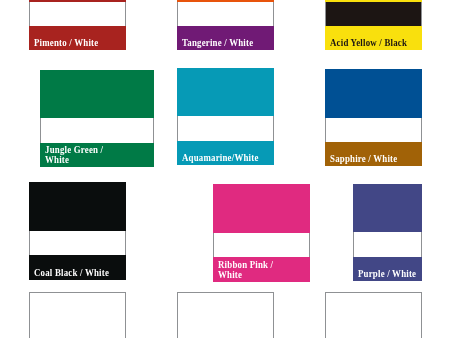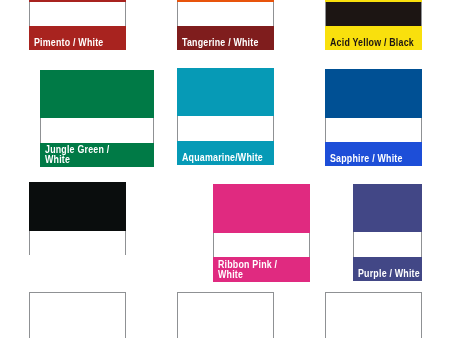--- a/index.html
+++ b/index.html
@@ -5,21 +5,21 @@
   html,body{margin:0;padding:0;overflow:hidden;}
   body{width:450px;height:338px;background:#ffffff;
        font-family:"Liberation Sans",sans-serif;}
   #sheet{position:relative;width:450px;height:338px;background:#ffffff;overflow:hidden;}
 
   
   .swatch{position:absolute;box-sizing:border-box;}
   .band-top{width:100%;}
   .band-mid{width:100%;box-sizing:border-box;
             border-left:1px solid #8f9194;border-right:1px solid #8f9194;}
-  .band-lbl{width:100%;position:relative;overflow:hidden;}
+  .band-lbl{width:100%;position:relative;overflow:hidden;font-family:Liberation Serif, serif;}
   .lbl-txt{position:absolute;left:4.6px;bottom:2.3px;
            font-size:11px;font-weight:bold;line-height:9.6px;
            white-space:pre;letter-spacing:0.25px;
            transform:scaleX(0.805);transform-origin:left bottom;}
 
   
   .empty-box{position:absolute;box-sizing:border-box;border:1px solid #8f9194;background:#ffffff;}
 </style>
 </head>
 <body>
@@ -28,21 +28,21 @@
     <div class="swatch" style="left: 29.3px; top: -45.7px; width: 96.4px; height: 96px;">
       <div class="band-top" style="background:#a8231f;height:48px"></div>
       <div class="band-mid" style="background:#ffffff;border-color:#8f9194;height:24px"></div>
       <div class="band-lbl" style="background:#a8231f;height:24px">
         <span class="lbl-txt" style="color:#ffffff">Pimento / White</span>
       </div>
     </div>
     <div class="swatch" style="left: 177.3px; top: -46px; width: 96.4px; height: 96px;">
       <div class="band-top" style="background:#e8540c;height:48px"></div>
       <div class="band-mid" style="background:#ffffff;border-color:#8f9194;height:24px"></div>
-      <div class="band-lbl" style="background:#7f1d1d;height:24px">
+      <div class="band-lbl" style="background:#701a75;height:24px">
         <span class="lbl-txt" style="color:#ffffff">Tangerine / White</span>
       </div>
     </div>
     <div class="swatch" style="left: 325.3px; top: -46px; width: 96.4px; height: 96px;">
       <div class="band-top" style="background:#f9e00d;height:48px"></div>
       <div class="band-mid" style="background:#1c1513;border-color:#8f9194;height:24px"></div>
       <div class="band-lbl" style="background:#f9e00d;height:24px">
         <span class="lbl-txt" style="color:#1c1513">Acid Yellow / Black</span>
       </div>
     </div>
@@ -57,27 +57,30 @@
     <div class="swatch" style="left: 177.3px; top: 68.2px; width: 96.4px; height: 96.5px; border-radius: 18px;">
       <div class="band-top" style="background:#069ab6;height:48.25px"></div>
       <div class="band-mid" style="background:#ffffff;border-color:#8f9194;height:24.125px"></div>
       <div class="band-lbl" style="background:#069ab6;height:24.125px">
         <span class="lbl-txt" style="color:#ffffff">Aquamarine/White</span>
       </div>
     </div>
     <div class="swatch" style="left: 325.3px; top: 69.3px; width: 96.4px; height: 96.5px;">
       <div class="band-top" style="background:#005094;height:48.25px"></div>
       <div class="band-mid" style="background:#ffffff;border-color:#8f9194;height:24.125px"></div>
-      <div class="band-lbl" style="background:#1d4ed8;height:24.125px">
+      <div class="band-lbl" style="background:#a16207;height:24.125px">
         <span class="lbl-txt" style="color:#ffffff">Sapphire / White</span>
       </div>
     </div>
     <div class="swatch" style="left: 29.3px; top: 182px; width: 96.4px; height: 97.5px;">
       <div class="band-top" style="background:#0a0d0d;height:48.75px"></div>
       <div class="band-mid" style="background:#ffffff;border-color:#8f9194;height:24.375px"></div>
+      <div class="band-lbl" style="background:#0a0d0d;height:24.375px">
+        <span class="lbl-txt" style="color:#ffffff">Coal Black / White</span>
+      </div>
     </div>
     <div class="swatch" style="left: 177.3px; top: 184.2px; width: 96.4px; height: 97.5px; margin-left: 36px;">
       <div class="band-top" style="background:#e02a80;height:48.75px"></div>
       <div class="band-mid" style="background:#ffffff;border-color:#8f9194;height:24.375px"></div>
       <div class="band-lbl" style="background:#e02a80;height:24.375px">
         <span class="lbl-txt" style="color:#ffffff">Ribbon Pink /
 White</span>
       </div>
     </div>
     <div class="swatch" style="left: 325.3px; top: 183.5px; width: 96.4px; height: 97.5px; padding-left: 28px;">

